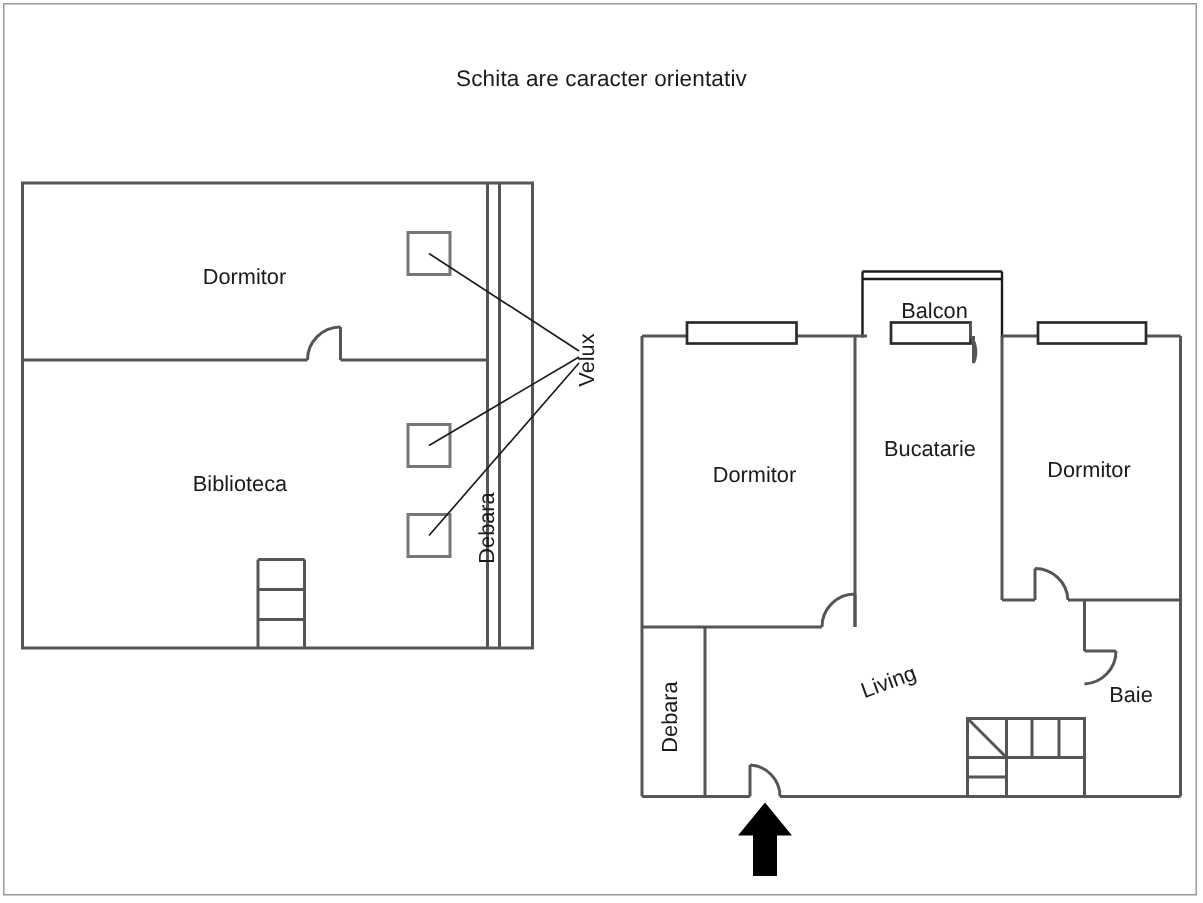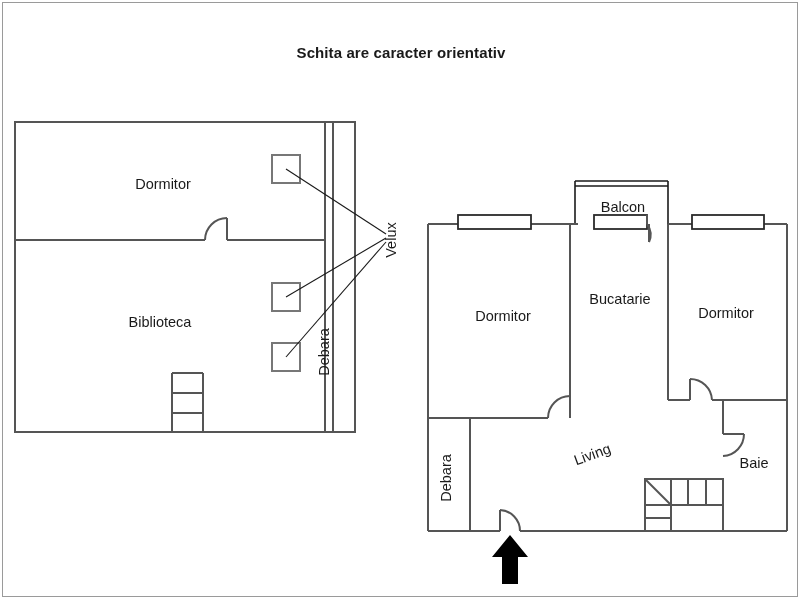--- a/index.html
+++ b/index.html
@@ -29,21 +29,20 @@
   }
   #title {
     position: absolute;
     left: 0;
     top: 44px;
     width: 802px;
     text-align: center;
     font-size: 15px;
     color: #1a1a1a;
     letter-spacing: 0.1px;
-    font-weight: bold;
   }
   svg#plan {
     position: absolute;
     left: 0;
     top: 0;
     width: 802px;
     height: 602px;
   }
   .room-label {
     font-family: "Liberation Sans", sans-serif;

